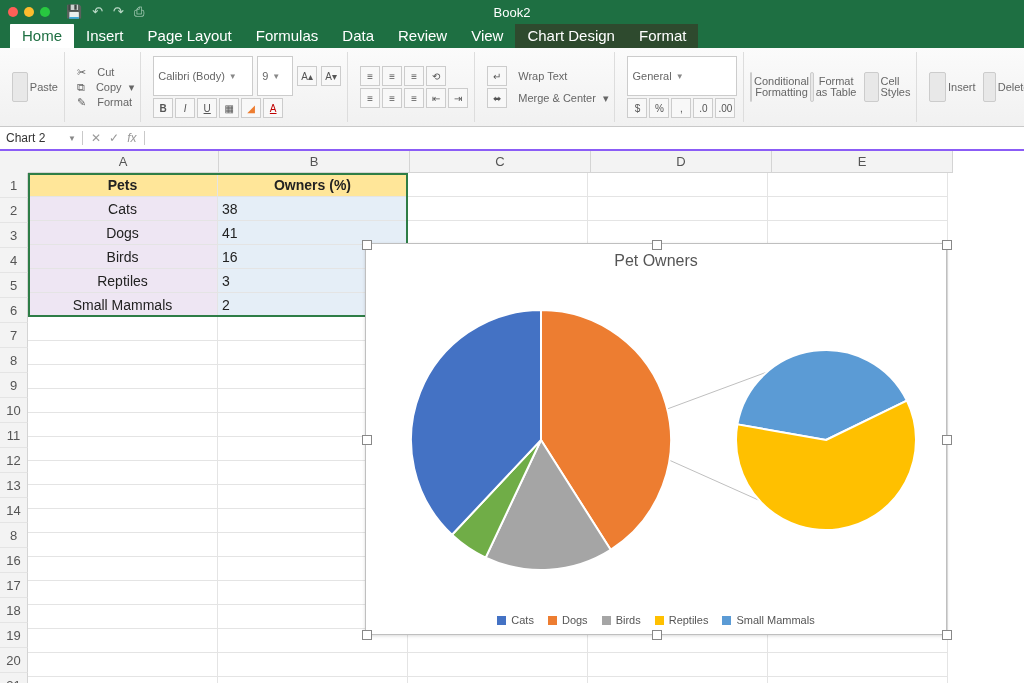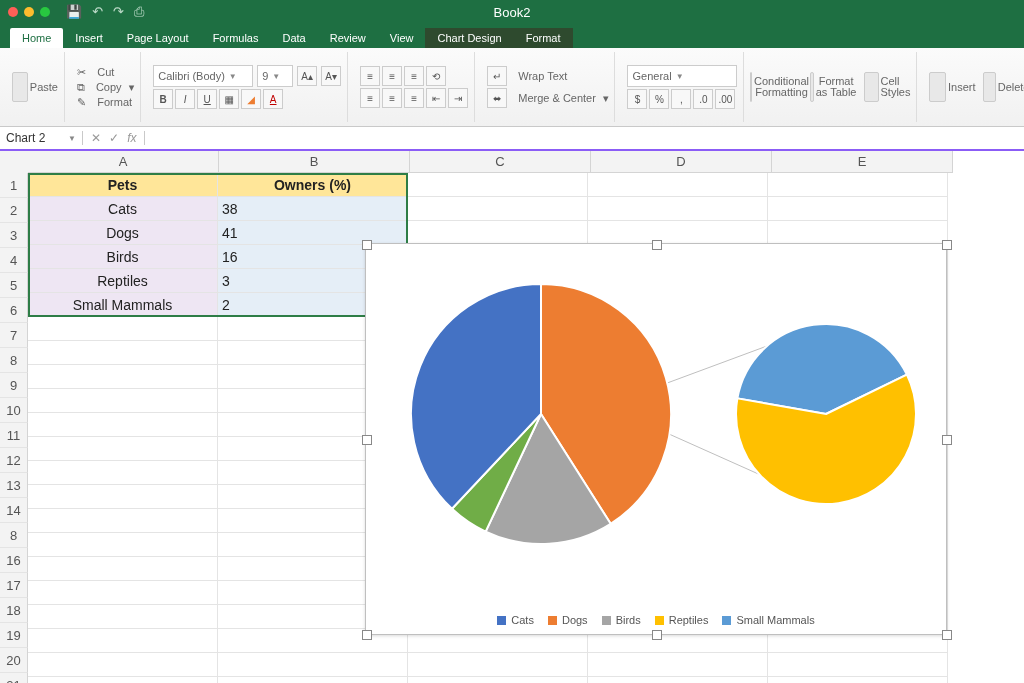--- a/index.html
+++ b/index.html
@@ -9,32 +9,32 @@
 .titlebar{height:24px;background:#1e6f42;display:flex;align-items:center;color:#fff;position:relative}
 .mac-dots{display:flex;gap:6px;margin-left:8px}
 .mac-dots span{width:10px;height:10px;border-radius:50%}
 .mac-dots .r{background:#ff5f57}.mac-dots .y{background:#febc2e}.mac-dots .g{background:#28c840}
 .qat{display:flex;gap:10px;margin-left:16px;color:#cfe7d8;font-size:13px}
 .qat span{opacity:.9}
 .title{position:absolute;left:0;right:0;text-align:center;font-size:13px;pointer-events:none}
 
 
 .tabstrip{height:24px;background:#1e6f42;display:flex;align-items:flex-end;padding-left:10px}
-.tab{padding:4px 12px;color:#fff;font-size:11px;cursor:pointer}
+.tab{padding:4px 12px;color:#fff;font-size:15px;cursor:pointer}
 .tab.active{background:#fff;color:#1e6f42;border-radius:2px 2px 0 0}
 .tab.contextual{background:#2e4a2e}
 
 
 .ribbon{height:70px;background:linear-gradient(#fbfbfb,#f1f1f1);border-bottom:1px solid #c9c9c9;display:flex;align-items:stretch;padding:4px 6px;gap:6px;font-size:11px;color:#666}
 .grp{display:flex;flex-direction:column;justify-content:center;gap:2px;padding:0 6px;border-right:1px solid #ddd}
 .grp:last-child{border-right:none}
 .bigbtn{display:flex;flex-direction:row;align-items:center;justify-content:center;width:46px;gap:2px}
 .bigbtn .icn{width:28px;height:28px;background:#e8e8e8;border:1px solid #ccc;border-radius:2px}
 .smallrow{display:flex;align-items:center;gap:4px;white-space:nowrap}
-.sel{border:1px solid #ccc;background:#fff;display:inline-flex;align-items:center;padding:1px 4px;height:18px}
+.sel{border:1px solid #ccc;background:#fff;display:inline-flex;align-items:center;padding:10px 4px;height:18px}
 .sel .car{margin-left:4px;font-size:8px;color:#888}
 .sq{width:18px;height:18px;border:1px solid #ccc;background:#f8f8f8;display:inline-flex;align-items:center;justify-content:center;font-size:10px;color:#555}
 
 
 .fxbar{height:22px;border-bottom:2px solid #8b5cf6;display:flex;align-items:center;background:#fff}
 .namebox{width:70px;border-right:1px solid #c9c9c9;padding:0 6px;display:flex;align-items:center;justify-content:space-between}
 .namebox .car{font-size:8px;color:#888}
 .fxicons{display:flex;align-items:center;gap:8px;padding:0 8px;border-right:1px solid #c9c9c9;color:#999}
 .fxinput{flex:1;padding:0 6px;color:#555}
 
@@ -396,20 +396,21 @@
         <div class="cellrow">
           <div class="cell" style="width: 190px;"></div>
           <div class="cell" style="width: 190px;"></div>
           <div class="cell" style="width: 180px;"></div>
           <div class="cell" style="width: 180px;"></div>
           <div class="cell" style="width: 180px;"></div>
         </div>
       </div>
     <div class="selbox" id="selbox" style="left: 28px; top: 22px; width: 380px; height: 144px;"></div>
     <div class="chart" id="chart" style="left: 365px; top: 92px; width: 580px; height: 390px;">
+      <div class="chart-title">Pet Owners</div>
       <svg id="chartsvg" width="580" height="330" viewBox="0 0 580 330">
           <line x1="298.5" y1="188" x2="455" y2="258" class="leader"></line>
           <line x1="298.5" y1="140" x2="455" y2="82" class="leader"></line>
           <path d="M 175 170 L 175 40 A 130 130 0 0 1 244.6574833472696 279.76263031526196 Z" fill="#ed7d31" stroke="#fff" stroke-width="2"></path>
           <path d="M 175 170 L 244.6574833472696 279.76263031526196 A 130 130 0 0 1 119.6486920965406 287.62751682058257 Z" fill="#a5a5a5" stroke="#fff" stroke-width="2"></path>
           <path d="M 175 170 L 119.6486920965406 287.62751682058257 A 130 130 0 0 1 86.00887622927051 264.7659215647835 Z" fill="#70ad47" stroke="#fff" stroke-width="2"></path>
           <path d="M 175 170 L 86.00887622927051 264.7659215647835 A 130 130 0 0 1 174.99999999999997 40 Z" fill="#4472c4" stroke="#fff" stroke-width="2"></path>
           <path d="M 460 170 L 371.3673022289013 154.37166400997629 A 90 90 0 0 1 540.8914641669251 130.54659678898304 Z" fill="#5b9bd5" stroke="#fff" stroke-width="2"></path>
           <path d="M 460 170 L 540.8914641669251 130.54659678898304 A 90 90 0 1 1 371.3673022289013 154.37166400997626 Z" fill="#ffc000" stroke="#fff" stroke-width="2"></path>
         </svg>

